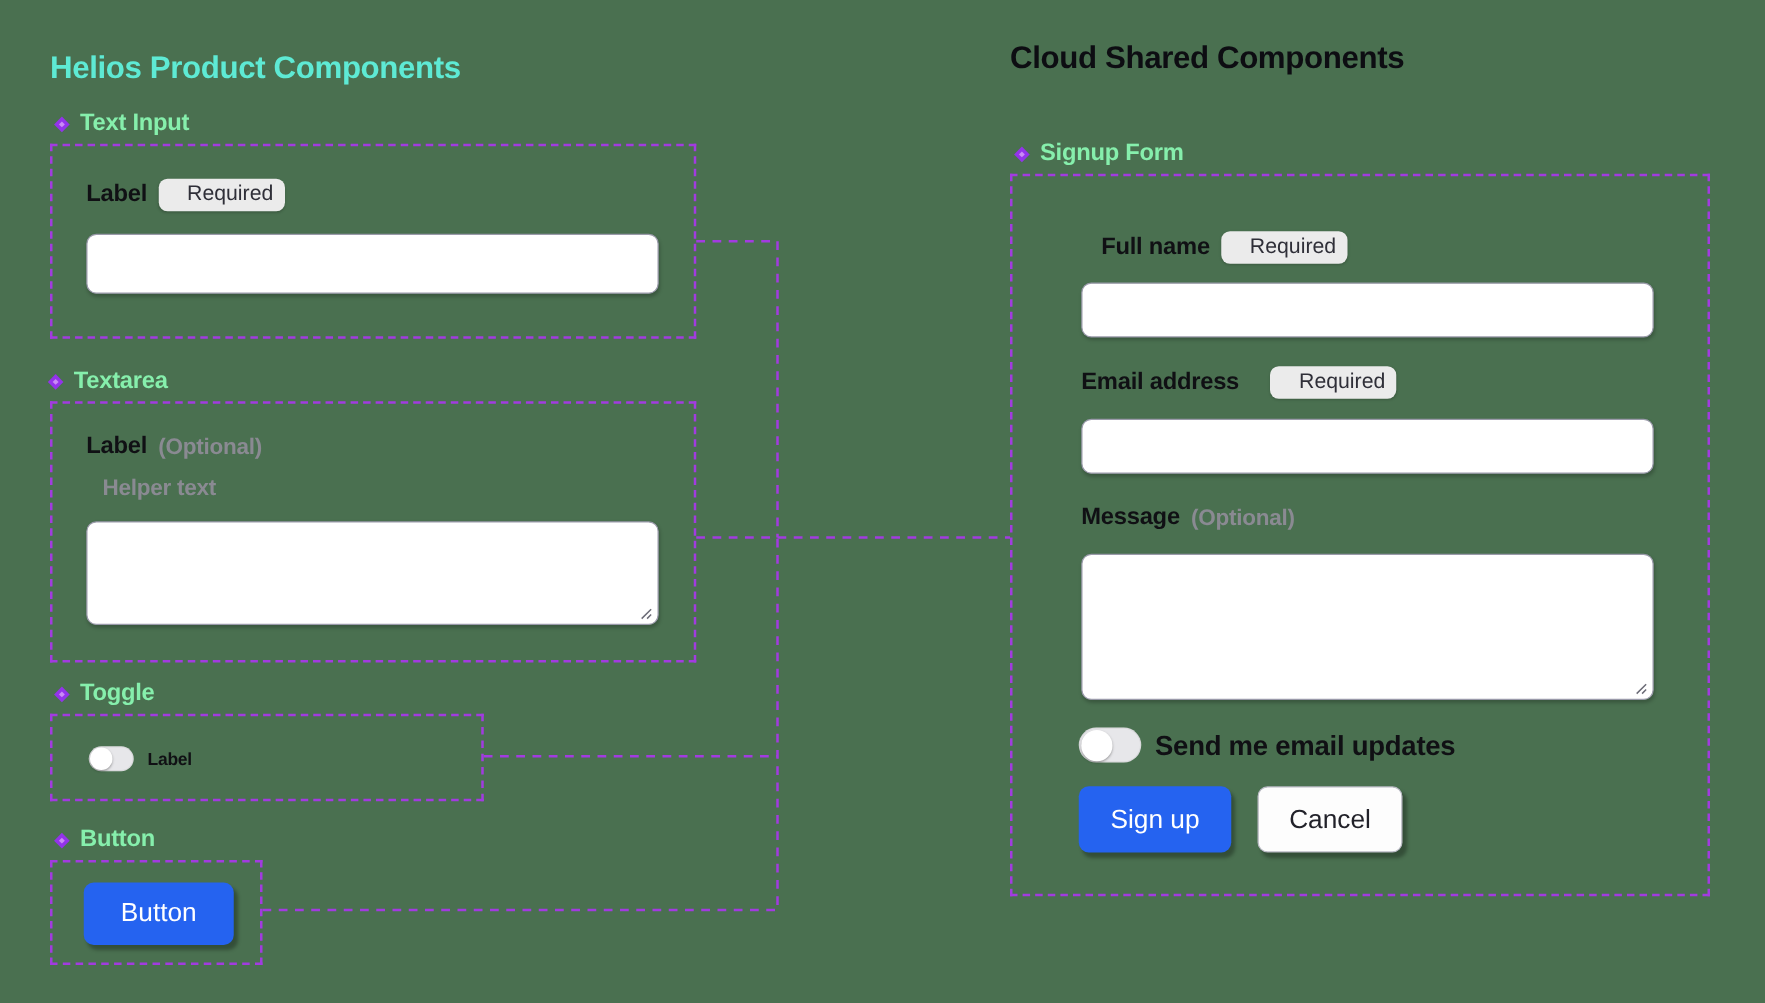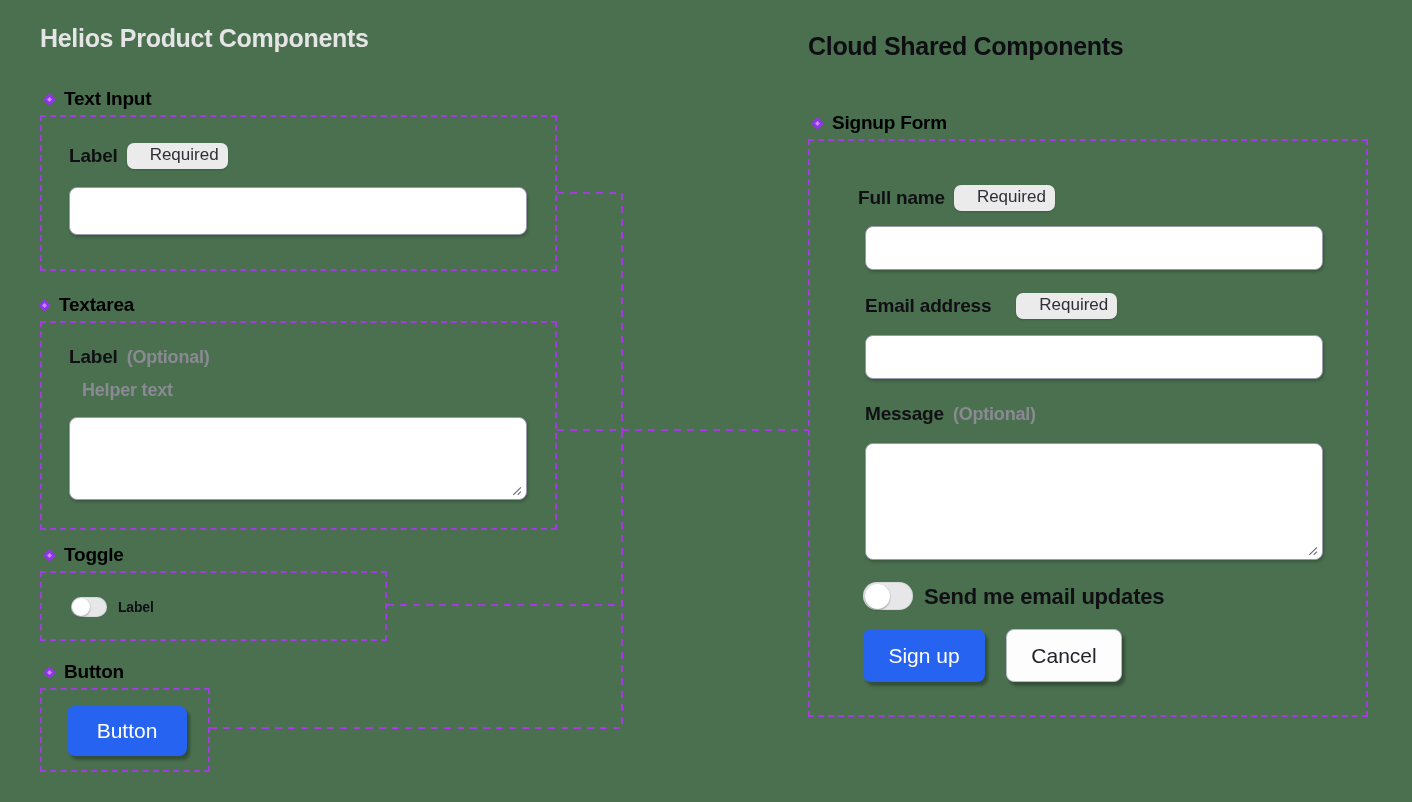--- a/index.html
+++ b/index.html
@@ -32,35 +32,35 @@
     z-index: 1;
   }
   
   .panel-title {
     position: absolute;
     font-size: 25px;
     font-weight: bold;
     letter-spacing: -0.3px;
     white-space: nowrap;
   }
-  #title-left  { left: 40px;  top: 24px; color: #e5e5e5; }
+  #title-left  { left: 40px;  top: 40px; color: #5eead4; }
   #title-right { left: 808px; top: 32px; color: #0d0d12; }
 
   
   .section-head {
     position: absolute;
     display: flex;
     align-items: center;
     gap: 7px;
     white-space: nowrap;
   }
   .section-head .label {
     font-size: 19px;
     font-weight: bold;
-    color: #000000;
+    color: #86efac;
     letter-spacing: -0.2px;
   }
   .diamond-icon {
     width: 15px;
     height: 15px;
     flex: 0 0 15px;
     display: block;
   }
 
   
@@ -292,21 +292,21 @@
   <div class="section-head" style="left:810px; top:112px;">
     <svg class="diamond-icon" viewBox="0 0 16 16">
       <rect x="3.3" y="3.3" width="9.4" height="9.4" transform="rotate(45 8 8)" fill="#9333ea"></rect>
       <rect x="6.2" y="6.2" width="3.6" height="3.6" transform="rotate(45 8 8)" fill="#c98bf5"></rect>
     </svg>
     <span class="label">Signup Form</span>
   </div>
 
   <div class="frame" style="left:808px; top:139px; width:560px; height:578px;">
 
-    <div class="field-label-row" style="position:absolute; left:48px; top:44px;">
+    <div class="field-label-row" style="position:absolute; left:71px; top:44px;">
       <span class="field-label">Full name</span>
       <span class="badge-required">Required</span>
     </div>
     <input class="text-input" type="text" style="position: absolute; left: 55px; top: 85px; width: 458px; height: 44px; padding: 0px 12px; font-size: 16px; outline: none;" placeholder="">
 
     <div class="field-label-row" style="position:absolute; left:55px; top:152px;gap:25px;">
       <span class="field-label">Email address</span>
       <span class="badge-required">Required</span>
     </div>
     <input class="text-input" type="text" style="position: absolute; left: 55px; top: 194px; width: 458px; height: 44px; padding: 0px 12px; font-size: 16px; outline: none;" placeholder="">

